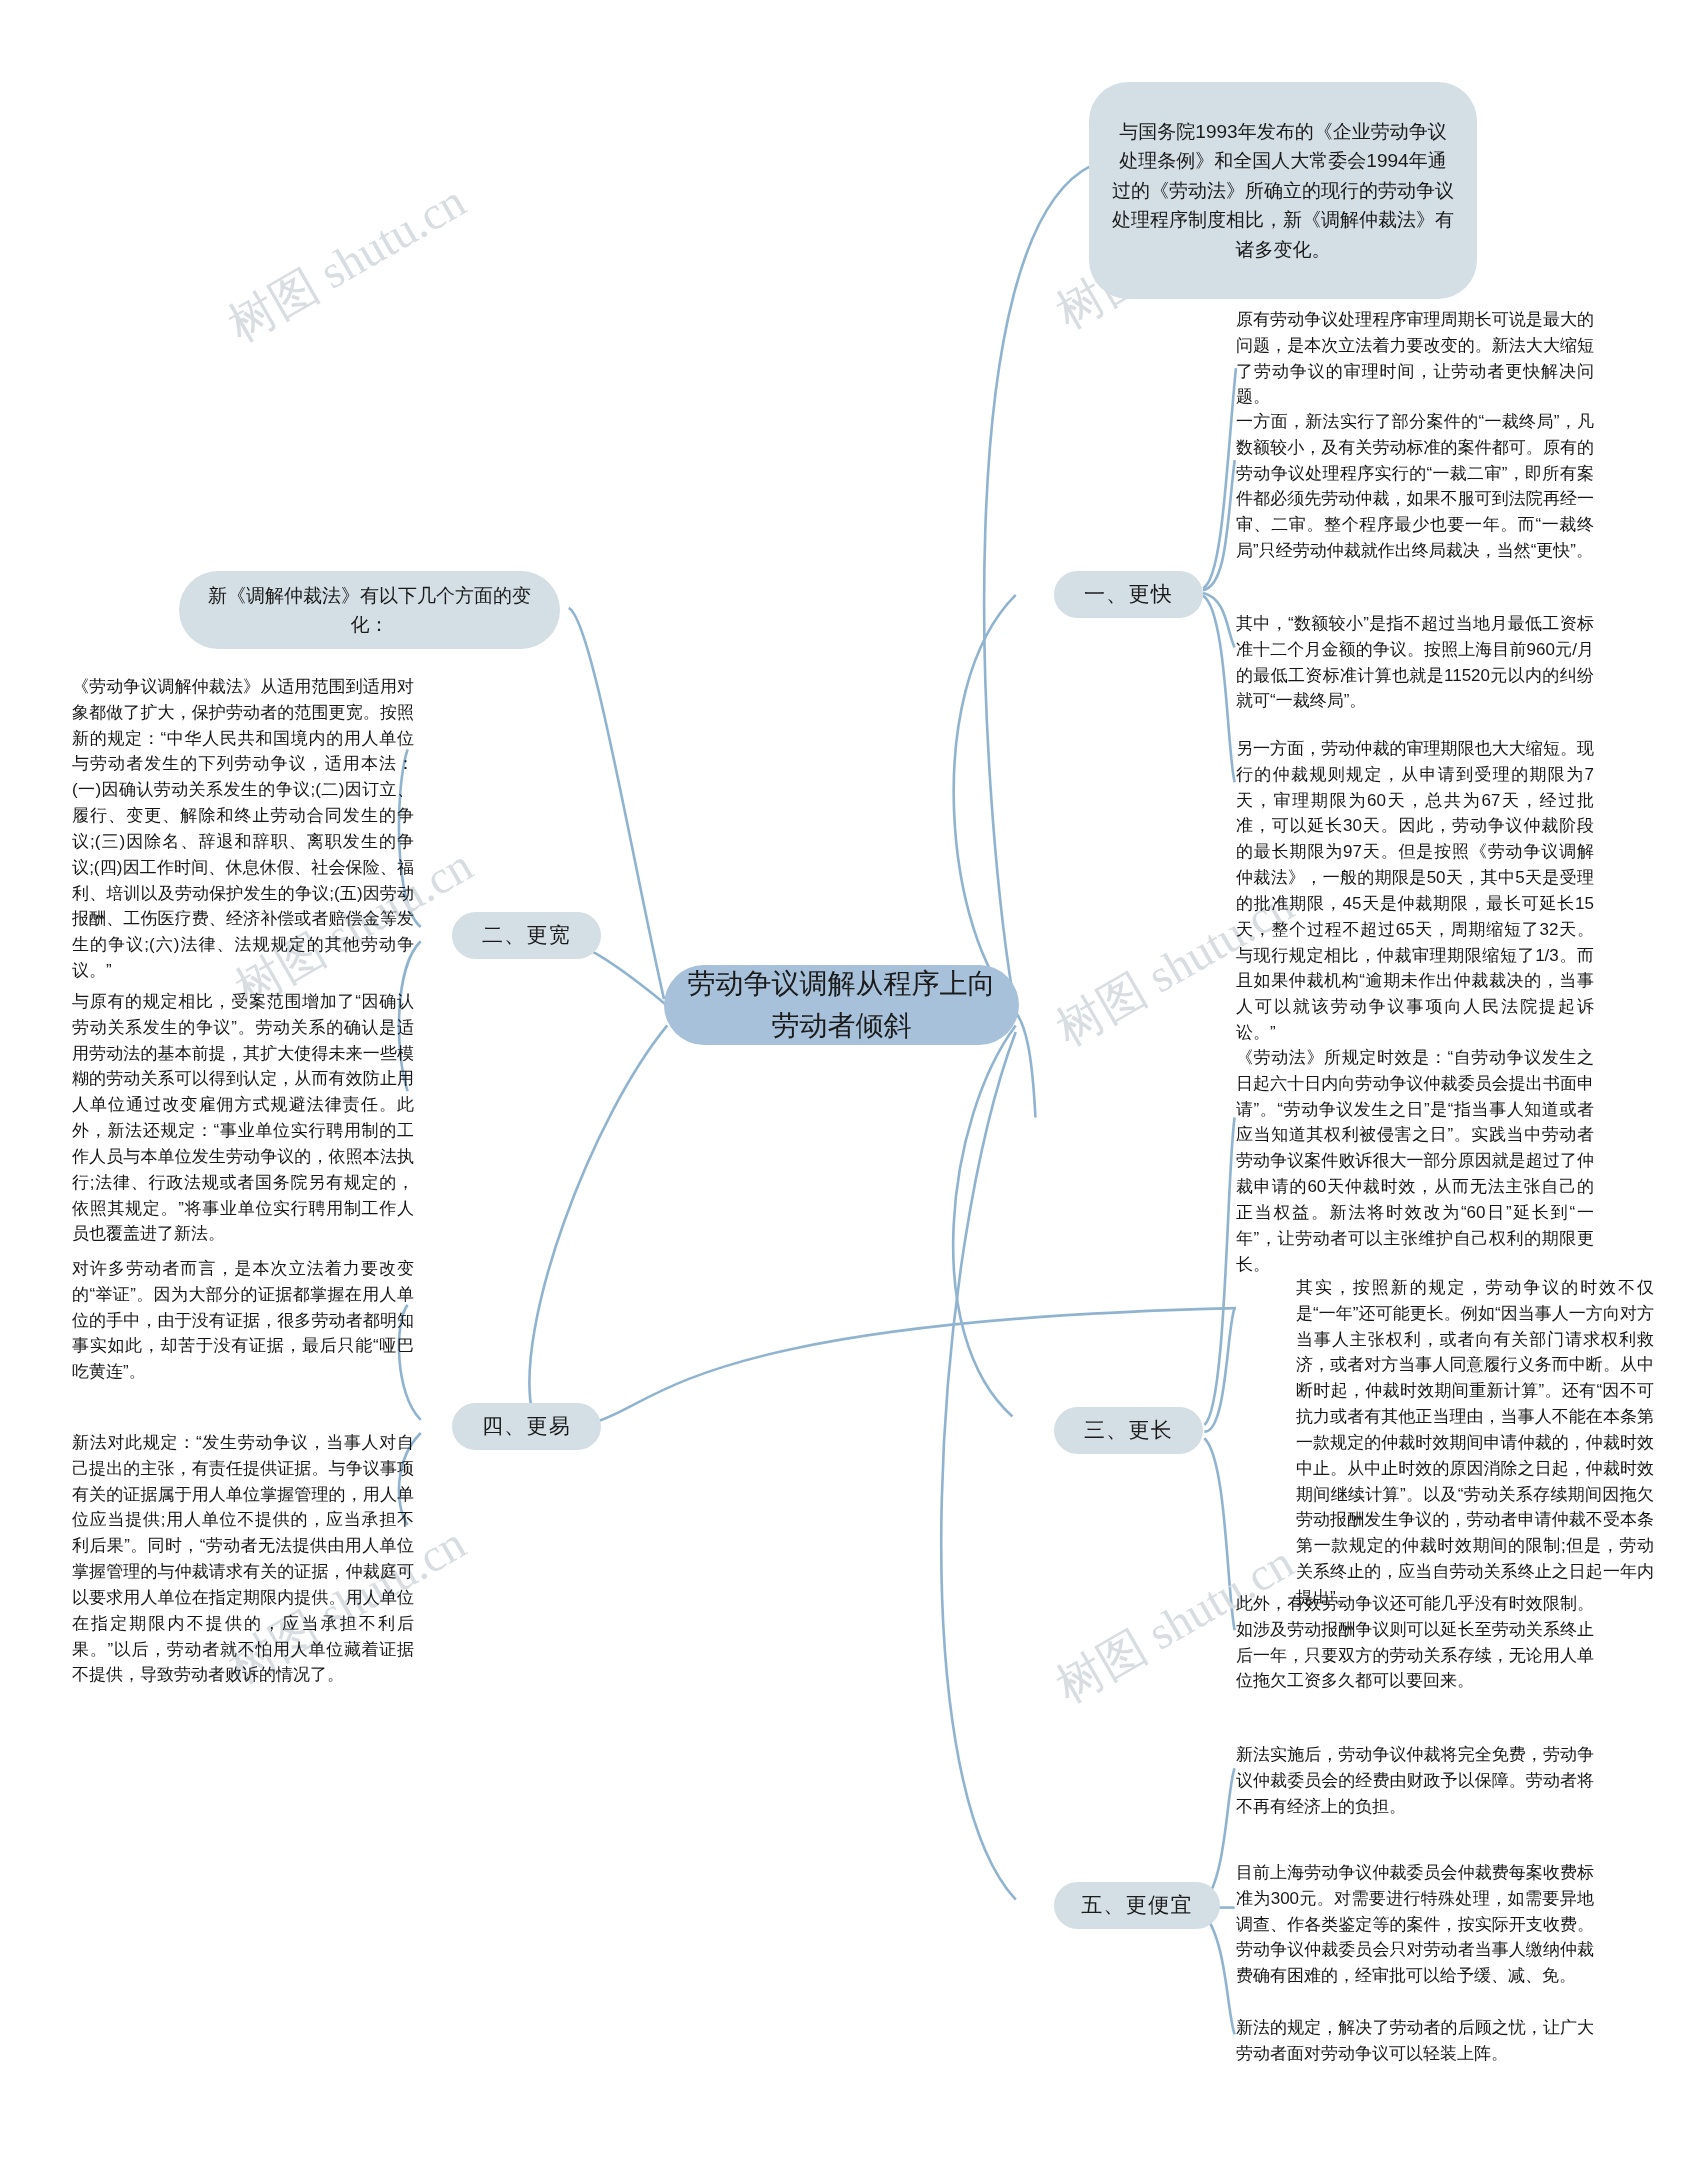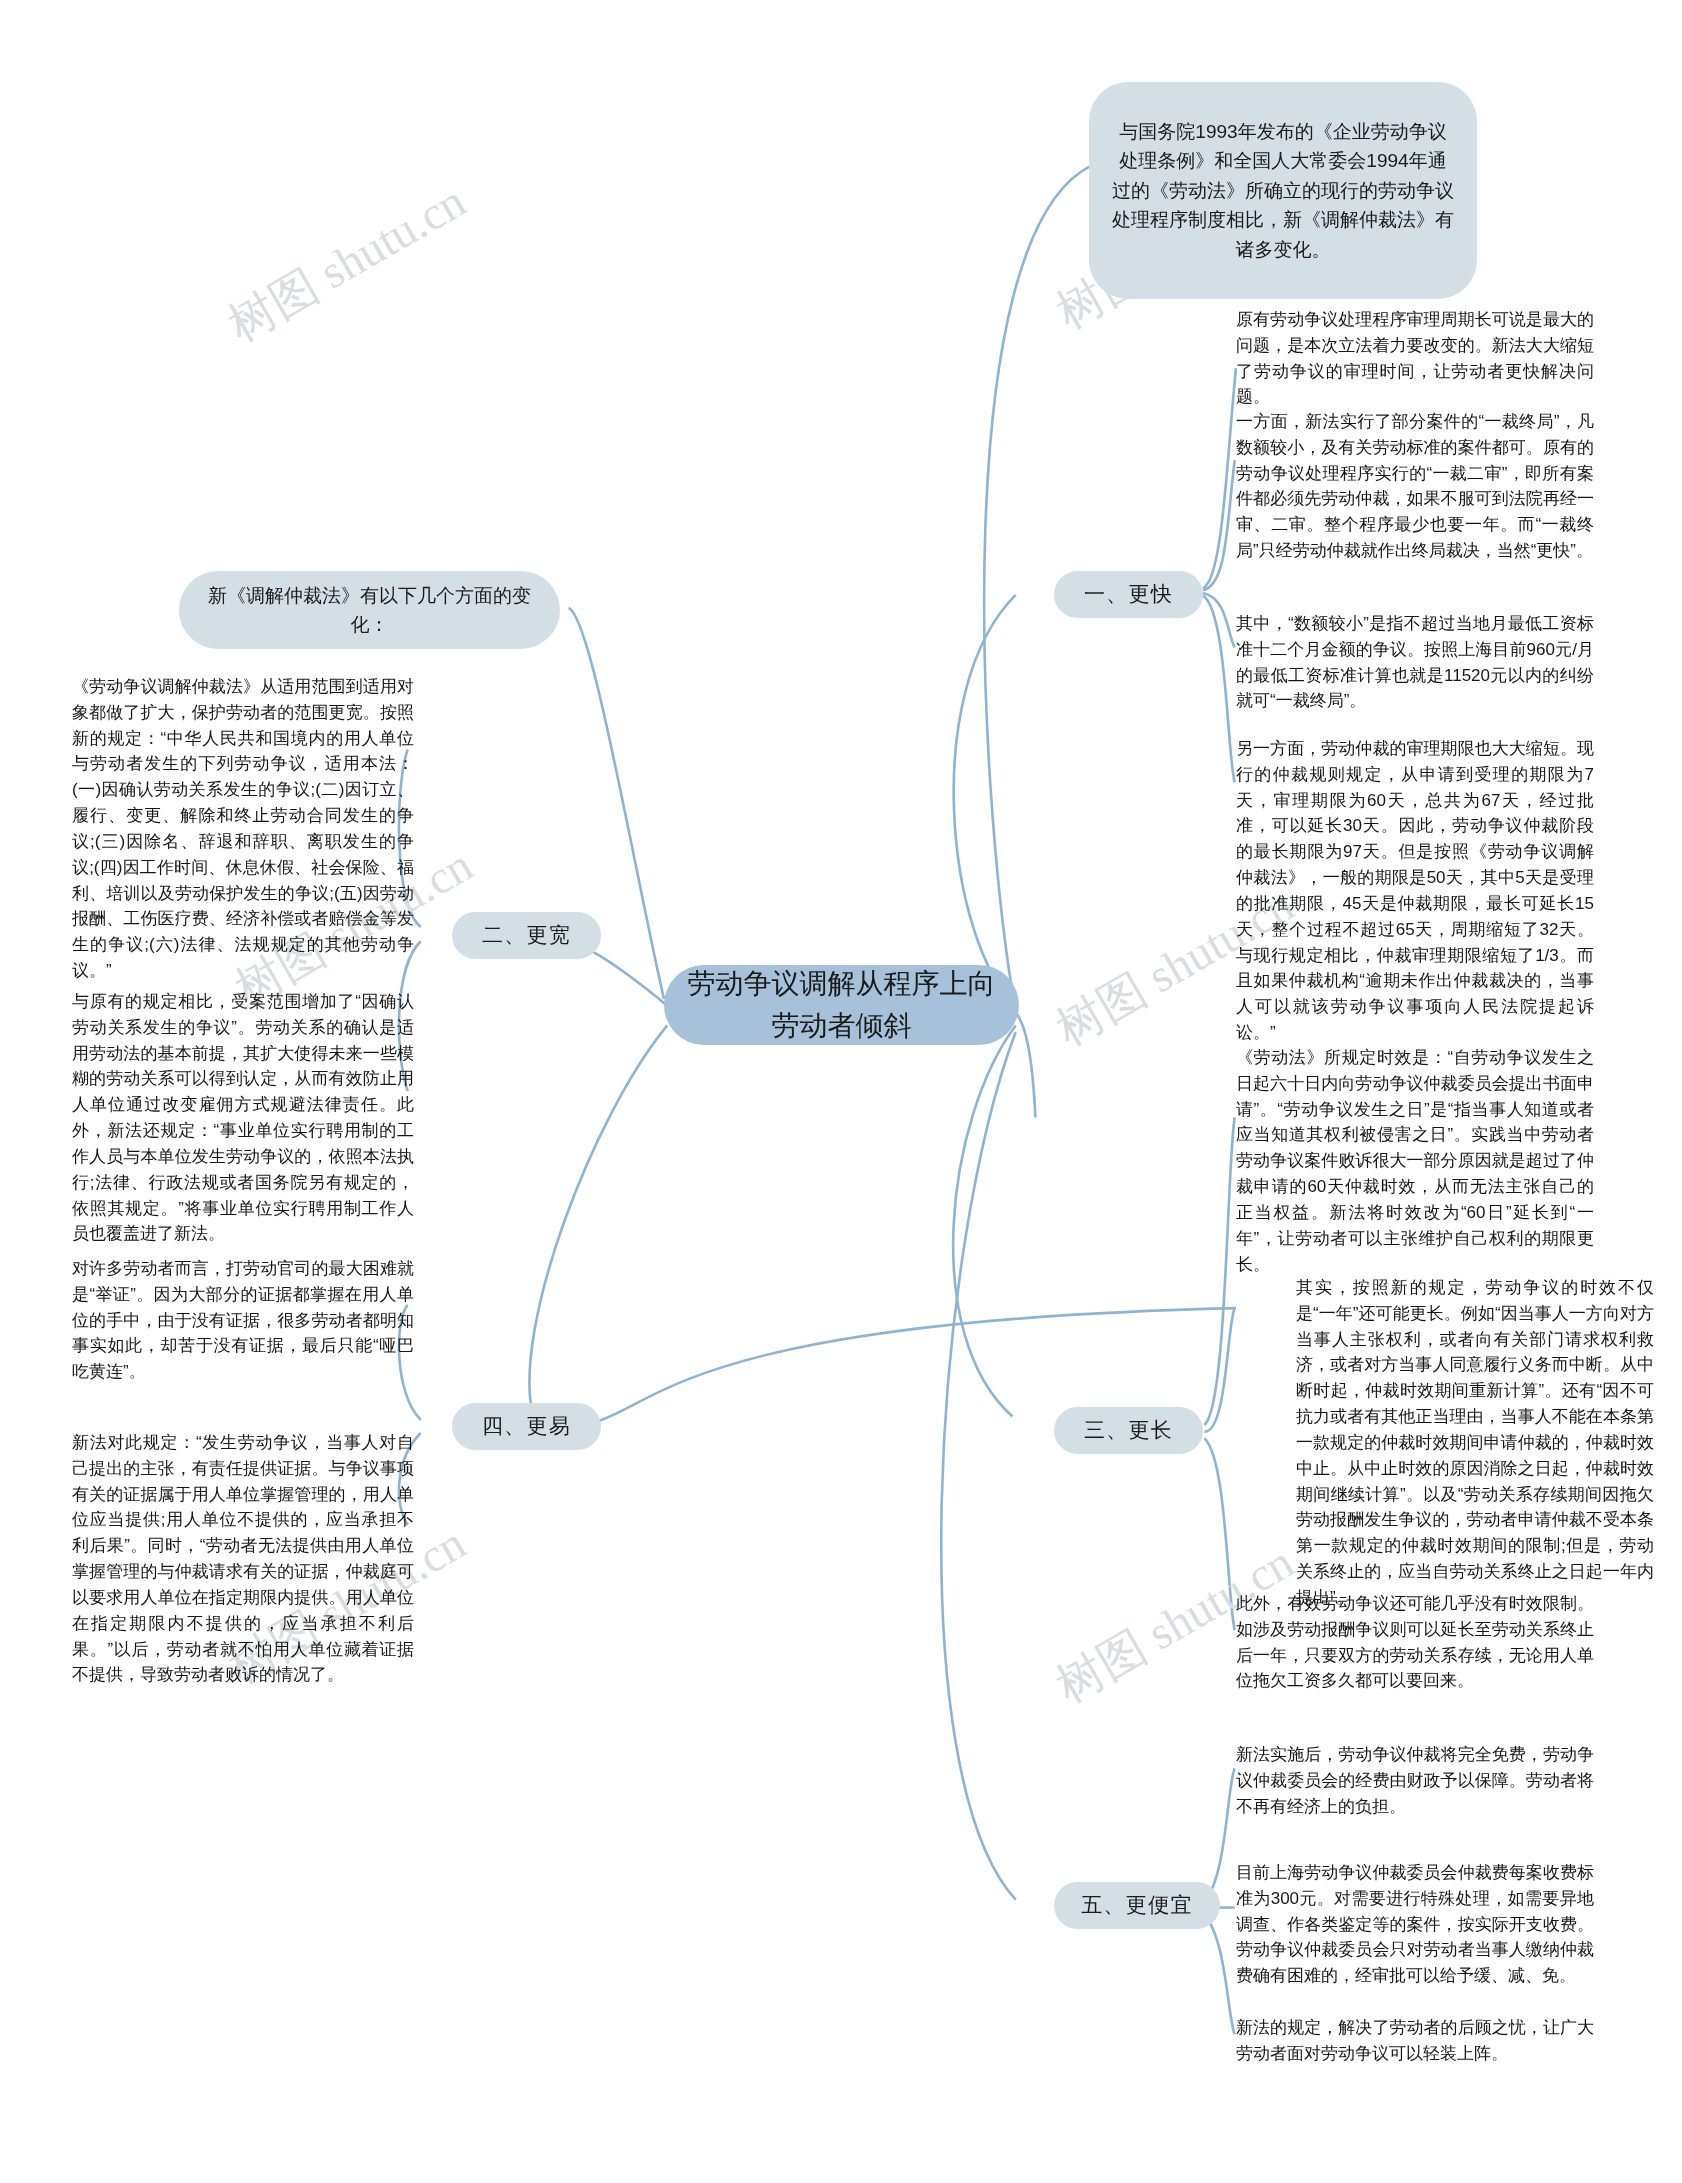--- a/index.html
+++ b/index.html
@@ -151,21 +151,21 @@
   <div class="node leaf" style="left:72px; top:674px; width:342px;">《劳动争议调解仲裁法》从适用范围到适用对象都做了扩大，保护劳动者的范围更宽。按照新的规定：“中华人民共和国境内的用人单位与劳动者发生的下列劳动争议，适用本法：(一)因确认劳动关系发生的争议;(二)因订立、履行、变更、解除和终止劳动合同发生的争议;(三)因除名、辞退和辞职、离职发生的争议;(四)因工作时间、休息休假、社会保险、福利、培训以及劳动保护发生的争议;(五)因劳动报酬、工伤医疗费、经济补偿或者赔偿金等发生的争议;(六)法律、法规规定的其他劳动争议。”</div>
 
   <div class="node leaf" style="left:72px; top:989px; width:342px;">与原有的规定相比，受案范围增加了“因确认劳动关系发生的争议”。劳动关系的确认是适用劳动法的基本前提，其扩大使得未来一些模糊的劳动关系可以得到认定，从而有效防止用人单位通过改变雇佣方式规避法律责任。此外，新法还规定：“事业单位实行聘用制的工作人员与本单位发生劳动争议的，依照本法执行;法律、行政法规或者国务院另有规定的，依照其规定。”将事业单位实行聘用制工作人员也覆盖进了新法。</div>
 
   <div class="node leaf" style="left:1236px; top:1045px; width:358px;">《劳动法》所规定时效是：“自劳动争议发生之日起六十日内向劳动争议仲裁委员会提出书面申请”。“劳动争议发生之日”是“指当事人知道或者应当知道其权利被侵害之日”。实践当中劳动者劳动争议案件败诉很大一部分原因就是超过了仲裁申请的60天仲裁时效，从而无法主张自己的正当权益。新法将时效改为“60日”延长到“一年”，让劳动者可以主张维护自己权利的期限更长。</div>
 
   <div class="node leaf" style="left:1296px; top:1275px; width:358px;">其实，按照新的规定，劳动争议的时效不仅是“一年”还可能更长。例如“因当事人一方向对方当事人主张权利，或者向有关部门请求权利救济，或者对方当事人同意履行义务而中断。从中断时起，仲裁时效期间重新计算”。还有“因不可抗力或者有其他正当理由，当事人不能在本条第一款规定的仲裁时效期间申请仲裁的，仲裁时效中止。从中止时效的原因消除之日起，仲裁时效期间继续计算”。以及“劳动关系存续期间因拖欠劳动报酬发生争议的，劳动者申请仲裁不受本条第一款规定的仲裁时效期间的限制;但是，劳动关系终止的，应当自劳动关系终止之日起一年内提出”。</div>
 
   <div class="node leaf" style="left:1236px; top:1591px; width:358px;">此外，有效劳动争议还可能几乎没有时效限制。如涉及劳动报酬争议则可以延长至劳动关系终止后一年，只要双方的劳动关系存续，无论用人单位拖欠工资多久都可以要回来。</div>
 
-  <div class="node leaf" style="left:72px; top:1256px; width:342px;">对许多劳动者而言，打劳动官司的最大困难就是“举证”。因为大部分的证据都掌握在用人单位的手中，由于没有证据，很多劳动者都明知事实如此，却苦于没有证据，最后只能“哑巴吃黄连”。</div>
+  <div class="node leaf" style="left:72px; top:1256px; width:342px;">对许多劳动者而言，是本次立法着力要改变的“举证”。因为大部分的证据都掌握在用人单位的手中，由于没有证据，很多劳动者都明知事实如此，却苦于没有证据，最后只能“哑巴吃黄连”。</div>
 
   <div class="node leaf" style="left:72px; top:1430px; width:342px;">新法对此规定：“发生劳动争议，当事人对自己提出的主张，有责任提供证据。与争议事项有关的证据属于用人单位掌握管理的，用人单位应当提供;用人单位不提供的，应当承担不利后果”。同时，“劳动者无法提供由用人单位掌握管理的与仲裁请求有关的证据，仲裁庭可以要求用人单位在指定期限内提供。用人单位在指定期限内不提供的，应当承担不利后果。”以后，劳动者就不怕用人单位藏着证据不提供，导致劳动者败诉的情况了。</div>
 
   <div class="node leaf" style="left:1236px; top:1742px; width:358px;">新法实施后，劳动争议仲裁将完全免费，劳动争议仲裁委员会的经费由财政予以保障。劳动者将不再有经济上的负担。</div>
 
   <div class="node leaf" style="left:1236px; top:1860px; width:358px;">目前上海劳动争议仲裁委员会仲裁费每案收费标准为300元。对需要进行特殊处理，如需要异地调查、作各类鉴定等的案件，按实际开支收费。劳动争议仲裁委员会只对劳动者当事人缴纳仲裁费确有困难的，经审批可以给予缓、减、免。</div>
 
   <div class="node leaf" style="left:1236px; top:2015px; width:358px;">新法的规定，解决了劳动者的后顾之忧，让广大劳动者面对劳动争议可以轻装上阵。</div>
 
 </div>

